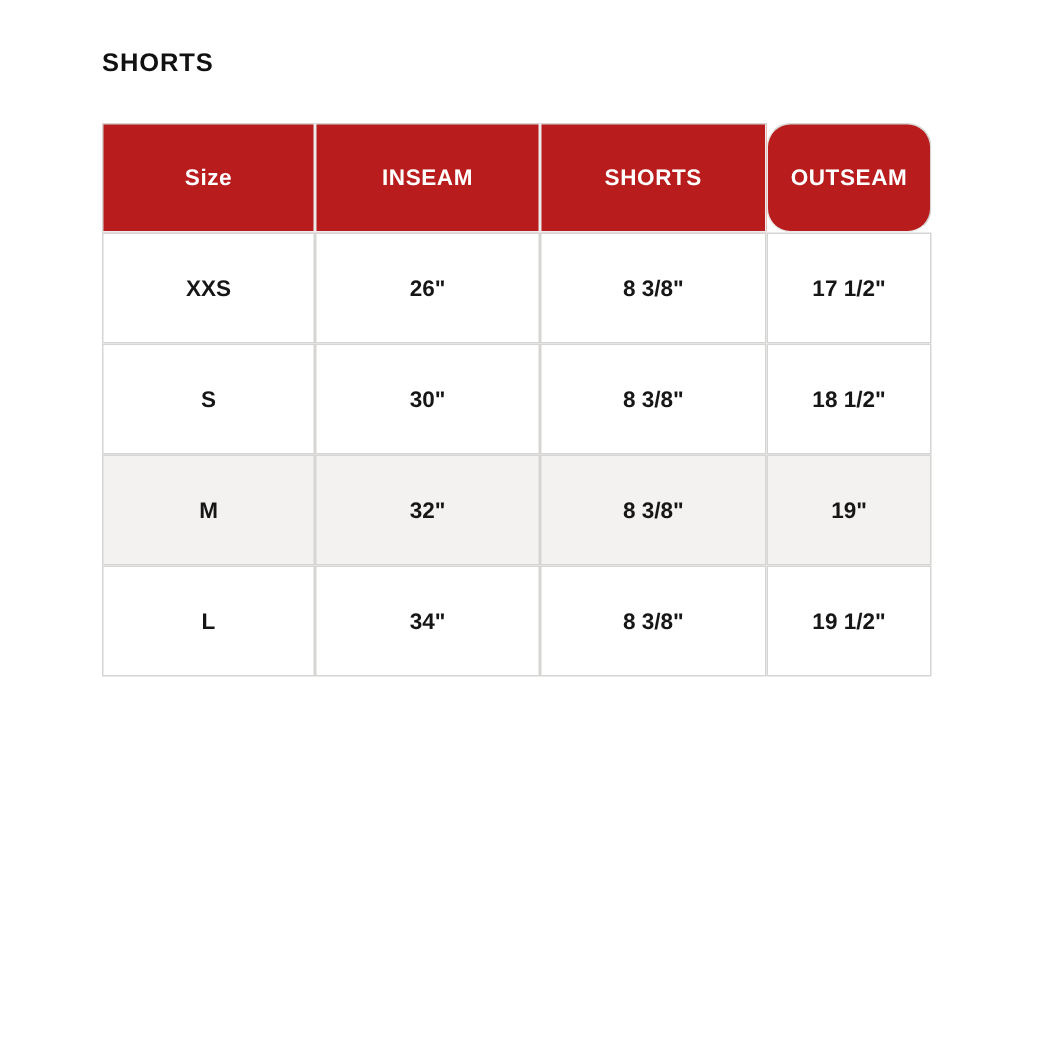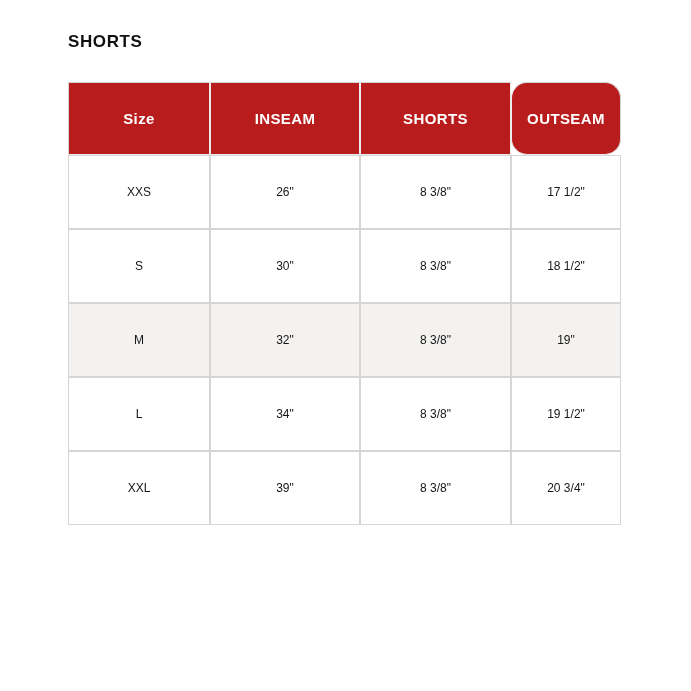--- a/index.html
+++ b/index.html
@@ -56,22 +56,22 @@
     letter-spacing: 0.4px;
     height: 69px;
     border: 1px solid #ececec;
     border-top-color: #d6d5d3;
   }
   th:first-child  { border-left-color: #d6d5d3; }
   th:last-child   { border-right-color: #d6d5d3; border-radius: 16px; }
   td {
     background: #ffffff;
     color: #161616;
-    font-size: 12px;
-    font-weight: 400;
+    font-size: 15px;
+    font-weight: 700;
     height: 70px;
     border: 1px solid #d6d5d3;
   }
   tr.alt td { background: #f3f2f0; }
 </style>
 </head>
 <body>
 
 <div class="page">
   <h2 class="page-title">SHORTS</h2>
@@ -109,21 +109,15 @@
           <td>32"</td>
           <td>8 3/8"</td>
           <td>19"</td>
         </tr>
         <tr>
           <td>L</td>
           <td>34"</td>
           <td>8 3/8"</td>
           <td>19 1/2"</td>
         </tr>
-        <tr>
-          <td>XXL</td>
-          <td>39"</td>
-          <td>8 3/8"</td>
-          <td>20 3/4"</td>
-        </tr>
       </tbody>
   </table>
 </div>
 
 </body></html>

